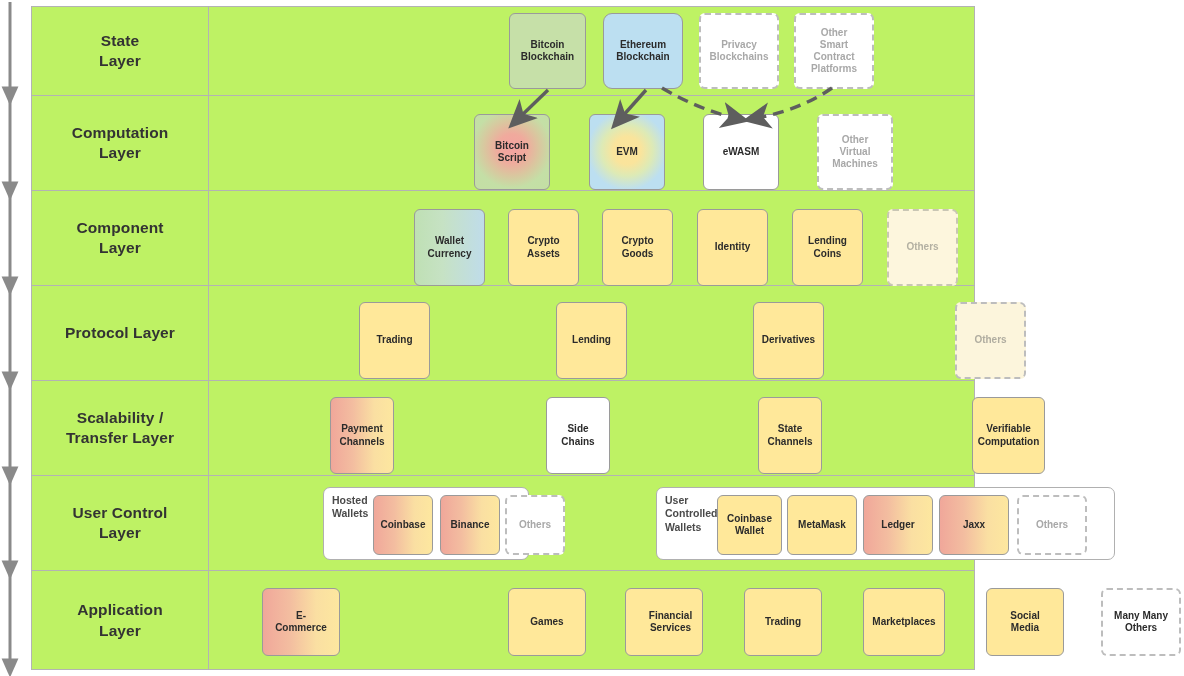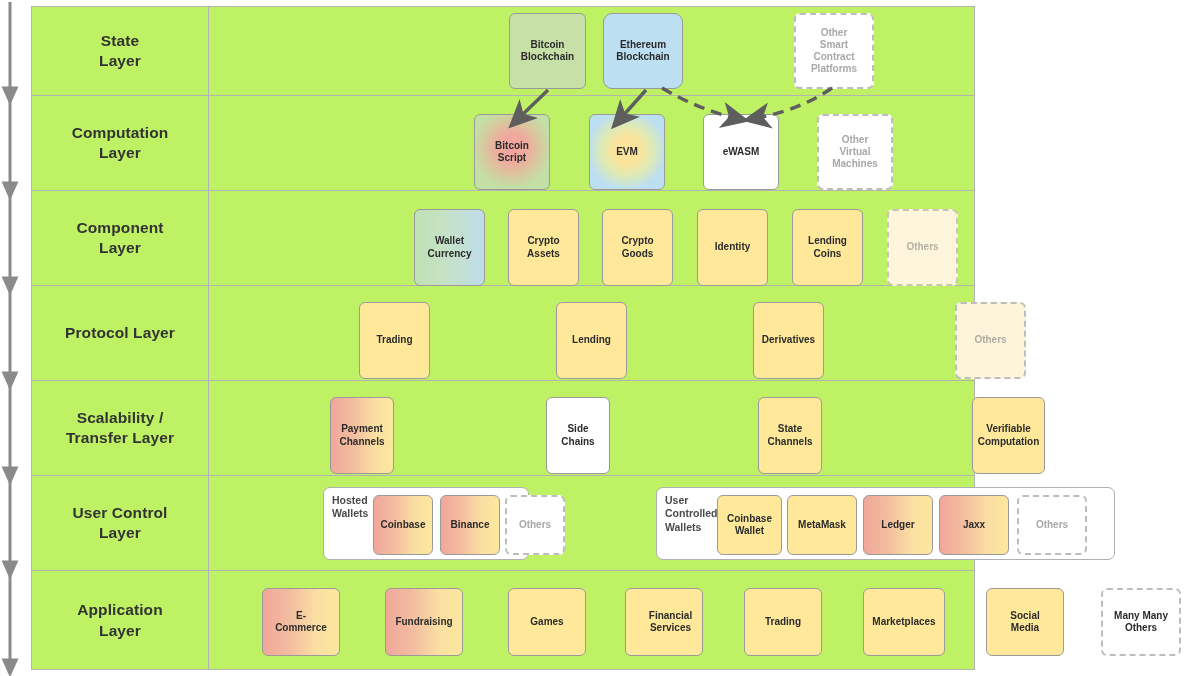--- a/index.html
+++ b/index.html
@@ -177,20 +177,22 @@
   <div class="grid">
 
     <div class="row" style="top:0px; height:89px;">
       <div class="row-label" style="white-space: pre-line;">State
 Layer</div>
       <div class="row-body">
         <div class="node green" style="left: 300px; top: 6px; width: 77px; height: 76px; white-space: pre-line;">Bitcoin
 Blockchain</div>
         <div class="node blue" style="left: 394px; top: 6px; width: 80px; height: 76px; white-space: pre-line; border-radius: 9px;">Ethereum
 Blockchain</div>
+        <div class="node dashed" style="left: 490px; top: 6px; width: 80px; height: 76px; white-space: pre-line;">Privacy
+Blockchains</div>
         <div class="node dashed" style="left: 585px; top: 6px; width: 80px; height: 76px; white-space: pre-line;">Other
 Smart
 Contract
 Platforms</div>
       </div>
     </div>
 
     <div class="row" style="top:89px; height:95px;">
       <div class="row-label" style="white-space: pre-line;">Computation
 Layer</div>
@@ -274,21 +276,20 @@
 
       </div>
     </div>
 
     <div class="row last" style="top:564px; height:99px;">
       <div class="row-label" style="white-space: pre-line;">Application
 Layer</div>
       <div class="row-body">
         <div class="node grad-red-yellow" style="left: 53px; top: 17px; width: 78px; height: 68px; white-space: pre-line;">E-
 Commerce</div>
-        <div class="node grad-red-yellow" style="left:176px; top:17px; width:78px; height:68px;">Fundraising</div>
         <div class="node" style="left:299px; top:17px; width:78px; height:68px;">Games</div>
         <div class="node" style="left: 416px; top: 17px; width: 78px; height: 68px; white-space: pre-line; padding-left: 16px;">Financial
 Services</div>
         <div class="node" style="left:535px; top:17px; width:78px; height:68px;">Trading</div>
         <div class="node" style="left:654px; top:17px; width:82px; height:68px;">Marketplaces</div>
         <div class="node" style="left: 777px; top: 17px; width: 78px; height: 68px; white-space: pre-line;">Social
 Media</div>
         <div class="node dashed dark-label" style="left: 892px; top: 17px; width: 80px; height: 68px; white-space: pre-line;">Many Many
 Others</div>
       </div>

